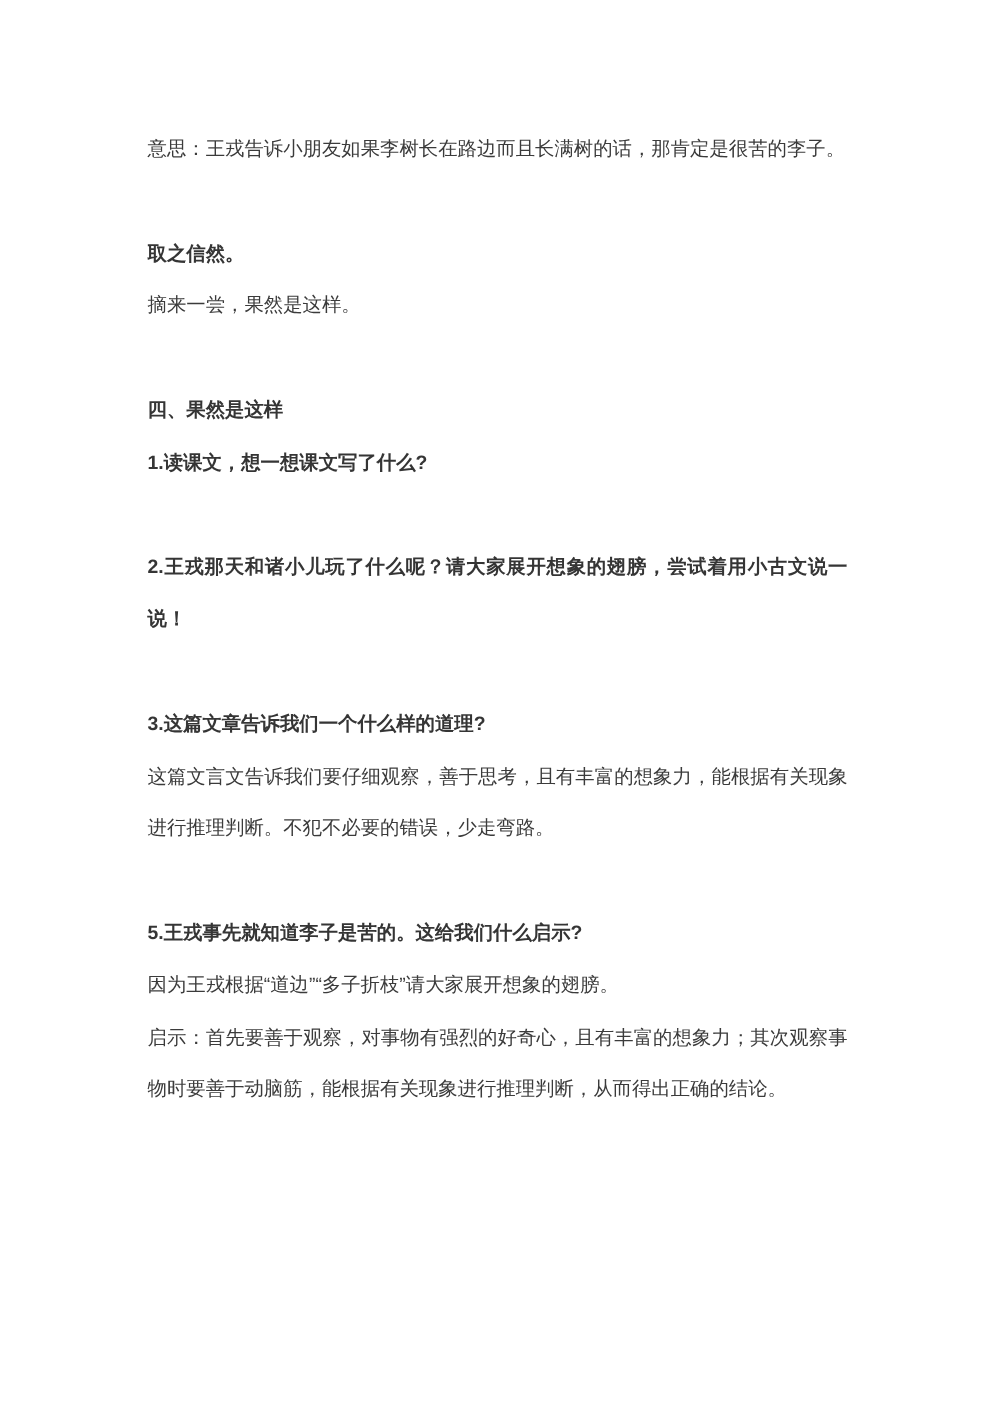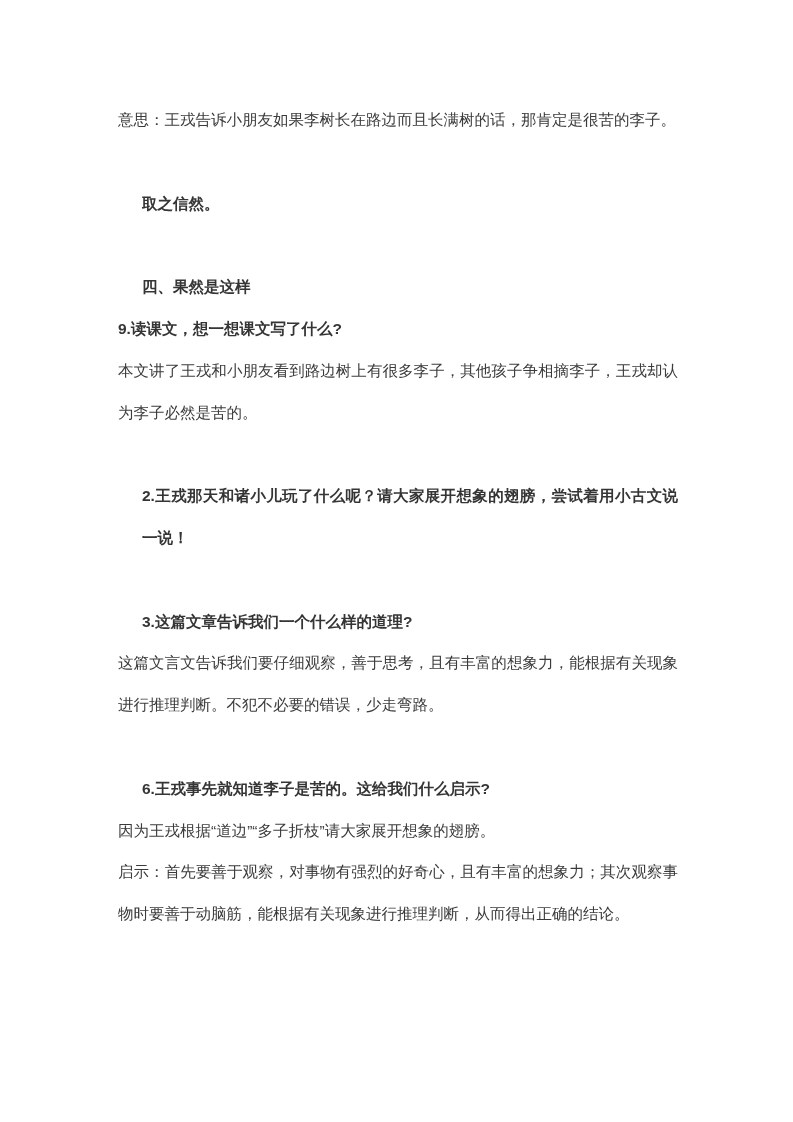--- a/index.html
+++ b/index.html
@@ -29,33 +29,32 @@
     text-justify: inter-character;
     letter-spacing: 0;
     word-break: break-all;
   }
   .para.bold {
     font-weight: 700;
     color: #353535;
   }
   .para.gap {
     margin-top: 41.8px;
-    margin-left: 24px;
   }
 </style>
 </head>
 <body>
 
 <div class="page">
   <div class="content">
     <p class="para">意思：王戎告诉小朋友如果李树长在路边而且长满树的话，那肯定是很苦的李子。</p>
     <p class="para bold gap">取之信然。</p>
+    <p class="para">摘来一尝，果然是这样。</p>
     <p class="para bold gap">四、果然是这样</p>
-    <p class="para bold">9.读课文，想一想课文写了什么?</p>
-    <p class="para">本文讲了王戎和小朋友看到路边树上有很多李子，其他孩子争相摘李子，王戎却认为李子必然是苦的。</p>
+    <p class="para bold">1.读课文，想一想课文写了什么?</p>
     <p class="para bold gap">2.王戎那天和诸小儿玩了什么呢？请大家展开想象的翅膀，尝试着用小古文说一说！</p>
     <p class="para bold gap">3.这篇文章告诉我们一个什么样的道理?</p>
     <p class="para">这篇文言文告诉我们要仔细观察，善于思考，且有丰富的想象力，能根据有关现象进行推理判断。不犯不必要的错误，少走弯路。</p>
-    <p class="para bold gap">6.王戎事先就知道李子是苦的。这给我们什么启示?</p>
+    <p class="para bold gap">5.王戎事先就知道李子是苦的。这给我们什么启示?</p>
     <p class="para">因为王戎根据“道边”“多子折枝”请大家展开想象的翅膀。</p>
     <p class="para">启示：首先要善于观察，对事物有强烈的好奇心，且有丰富的想象力；其次观察事物时要善于动脑筋，能根据有关现象进行推理判断，从而得出正确的结论。</p>
   </div>
 </div>
 
 </body></html>

